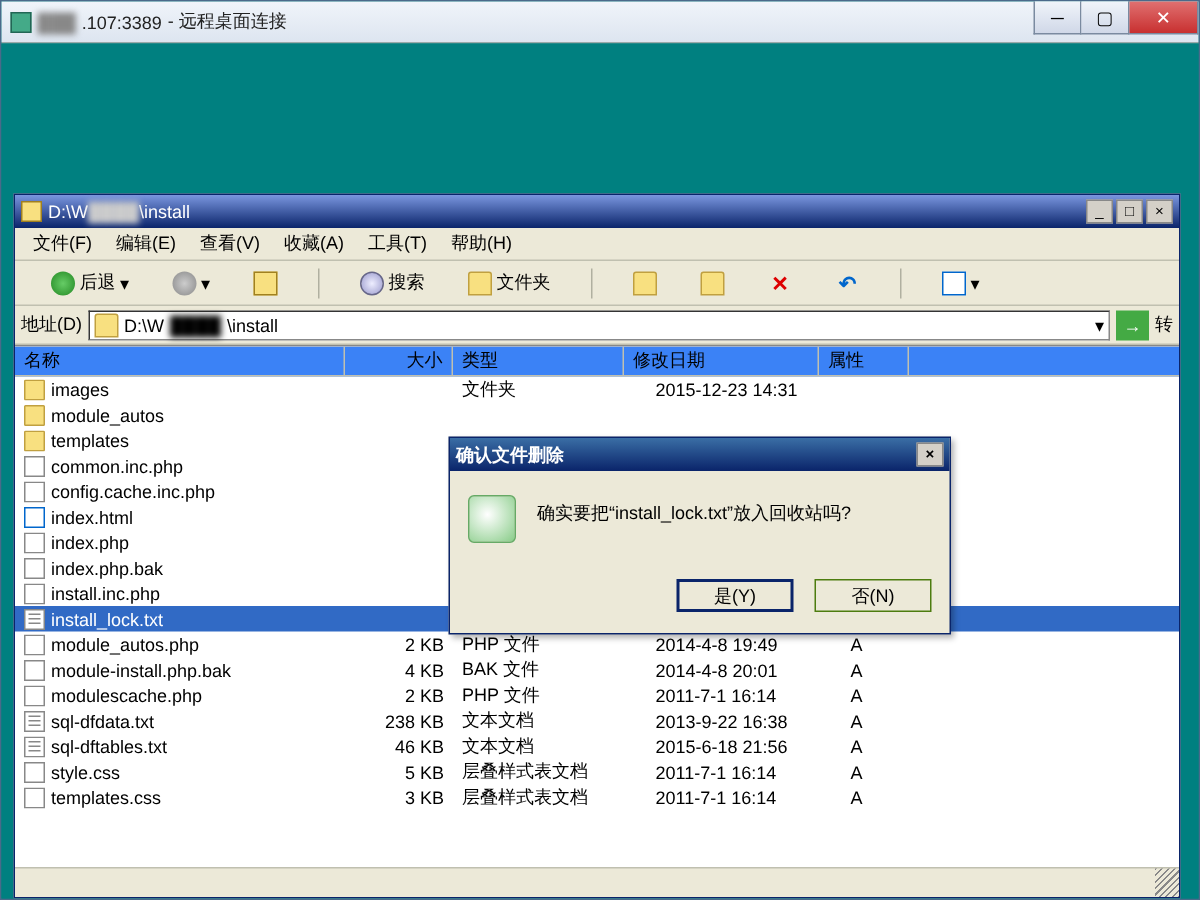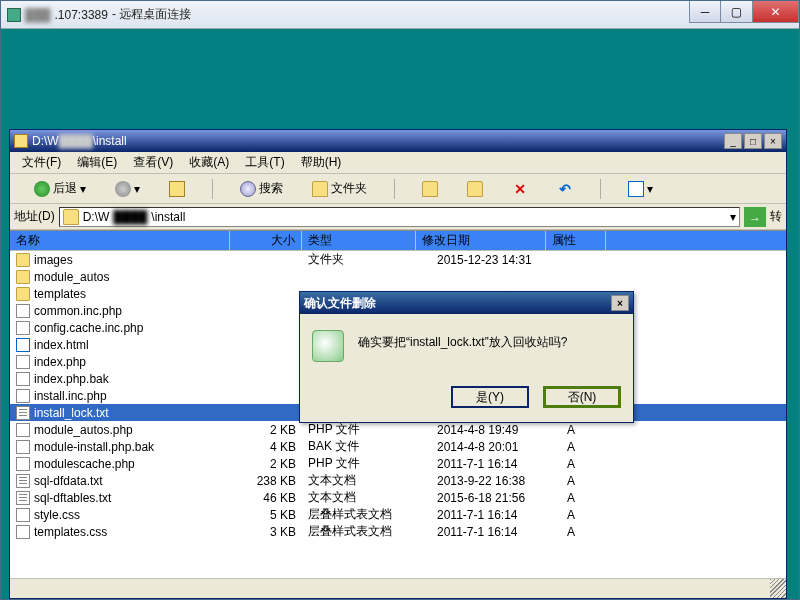--- a/index.html
+++ b/index.html
@@ -74,21 +74,21 @@
 
 
 .dialog { position: absolute; left: 298px; top: 262px; width: 335px; background: #ece9d8; border: 1px solid #0a246a; box-shadow: 2px 2px 4px rgba(0,0,0,0.3); display: flex; flex-direction: column; }
 .dialog-titlebar { height: 22px; background: linear-gradient(#3a6ea5,#0a246a); color: #fff; display: flex; align-items: center; padding: 0 4px; font-weight: bold; }
 .dialog-titlebar .spacer { flex: 1; }
 .dialog-titlebar .dclose { width: 18px; height: 16px; background: #d4d0c8; border: 1px solid #888; color: #000; display: flex; align-items: center; justify-content: center; cursor: pointer; font-size: 10px; font-family: Arial; }
 .dialog-body { padding: 16px 12px; display: flex; gap: 14px; align-items: flex-start; }
 .dialog-icon { width: 32px; height: 32px; background: radial-gradient(circle at 40% 40%, #fff, #8c8); border-radius: 4px; border: 1px solid #6a6; flex-shrink: 0; }
 .dialog-msg { flex: 1; padding-top: 4px; }
 .dialog-buttons { padding: 8px 12px 14px; display: flex; justify-content: flex-end; gap: 14px; }
-.dlg-btn { width: 78px; height: 22px; background: #ece9d8; border: 3px solid #4d7c0f; cursor: pointer; }
+.dlg-btn { width: 78px; height: 22px; background: #ece9d8; border: 1px solid #4d7c0f; cursor: pointer; }
 .dlg-btn.default { border: 2px solid #0a246a; }
 </style>
 </head>
 <body>
 
 <div class="rdp-window">
   <div class="rdp-titlebar">
     <div class="rdp-title">
       <span style="width:14px;height:14px;background:#4a8;display:inline-block;border:1px solid #265;"></span>
       <span class="blur">███</span>

